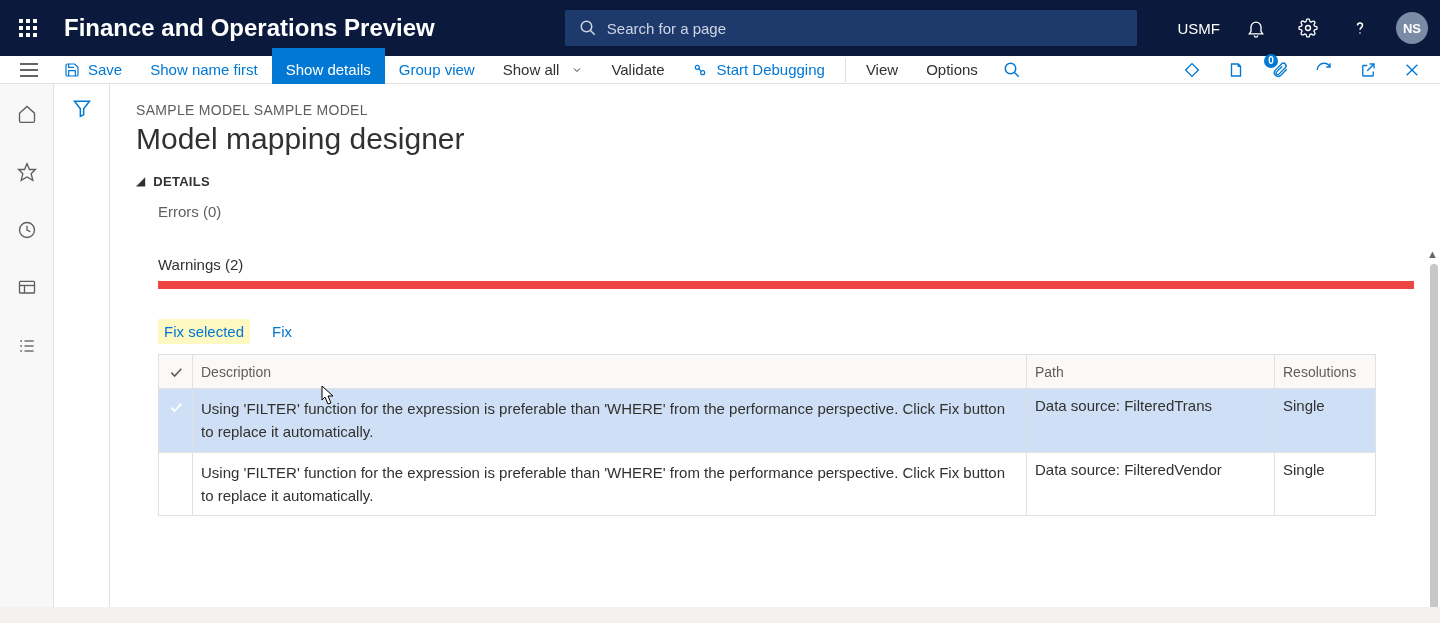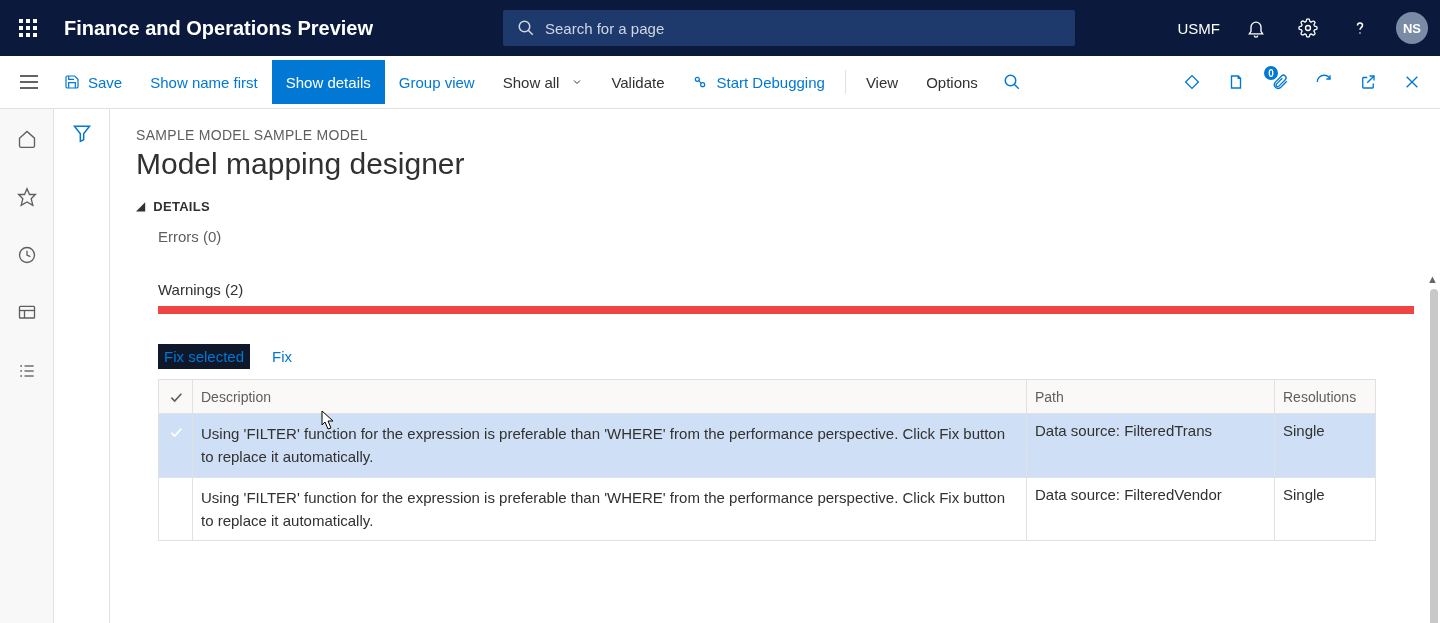--- a/index.html
+++ b/index.html
@@ -1,32 +1,32 @@
 <!DOCTYPE html>
 <html><head>
 <meta charset="utf-8">
 <style>
   * { box-sizing: border-box; margin: 0; padding: 0; font-family: "Segoe UI", -apple-system, Tahoma, sans-serif; }
   html, body { width: 1440px; height: 623px; overflow: hidden; background: #f3f2f1; }
 
   
   .shell-bar { display:flex; align-items:center; height:56px; background:#0b1a3c; color:#fff; padding:0 12px; }
   .waffle { width:32px; height:32px; display:flex; align-items:center; justify-content:center; cursor:pointer; }
-  .app-title { font-size:20px; font-weight:600; margin-left:20px; white-space:nowrap; }
+  .app-title { font-size:24px; font-weight:600; margin-left:20px; white-space:nowrap; }
   .search-wrap { margin-left:130px; flex:0 0 572px; height:36px; background:#1e3a6d; border-radius:2px; display:flex; align-items:center; padding:0 14px; }
   .search-wrap svg { flex:none; }
   .search-wrap input { flex:1; background:transparent; border:none; outline:none; color:#fff; font-size:15px; margin-left:10px; }
   .search-wrap input::placeholder { color:#cfd6e4; }
   .shell-right { margin-left:auto; display:flex; align-items:center; gap:20px; }
   .company { font-size:15px; color:#fff; }
   .shell-icon { width:32px; height:32px; display:flex; align-items:center; justify-content:center; cursor:pointer; }
   .avatar { width:32px; height:32px; border-radius:50%; background:#7a8ba6; color:#fff; display:flex; align-items:center; justify-content:center; font-size:13px; font-weight:600; }
 
   
-  .action-bar { display:flex; align-items:center; height:53px; background:#fff; border-bottom:1px solid #e1e1e1; padding-left:8px; position:relative; }
+  .action-bar { display:flex; align-items:center; height:28px; background:#fff; border-bottom:1px solid #e1e1e1; padding-left:8px; position:relative; }
   .hamburger-btn { width:42px; height:44px; display:flex; align-items:center; justify-content:center; cursor:pointer; }
   .action-btn { height:44px; display:flex; align-items:center; padding:0 14px; font-size:15px; color:#323130; cursor:pointer; gap:8px; white-space:nowrap; }
   .action-btn.link { color:#0078d4; }
   .action-btn.primary { background:#0078d4; color:#fff; }
   .action-btn.save-btn { color:#0078d4; }
   .chev-down { margin-left:4px; }
   .action-sep { width:1px; height:24px; background:#e1e1e1; margin:0 6px; }
   .action-right { margin-left:auto; display:flex; align-items:center; padding-right:8px; gap:4px; }
   .action-icon-btn { width:40px; height:40px; display:flex; align-items:center; justify-content:center; cursor:pointer; color:#0078d4; position:relative; }
   .badge { position:absolute; top:4px; left:4px; background:#0078d4; color:#fff; font-size:10px; font-weight:600; border-radius:8px; min-width:14px; height:14px; display:flex; align-items:center; justify-content:center; padding:0 3px; }
@@ -51,21 +51,21 @@
   .section-header { display:flex; align-items:center; gap:8px; margin-top:18px; cursor:pointer; }
   .section-header .tri { font-size:12px; color:#323130; transform:translateY(-1px); }
   .section-header .lbl { font-size:13px; font-weight:600; letter-spacing:0.3px; color:#323130; }
 
   .tabs { display:flex; gap:28px; margin-top:14px; padding-left:22px;flex-direction:column; }
   .tab { font-size:15px; color:#605e5c; padding-bottom:8px; cursor:pointer; }
   .tab.active { color:#323130; border-bottom:8px solid #ef4444; }
 
   .fix-row { display:flex; gap:16px; margin:30px 0 0 22px; }
   .fix-btn { font-size:15px; color:#0078d4; cursor:pointer; padding:4px 6px; }
-  .fix-btn.hover { background:#0f172a; }
+  .fix-btn.hover { background:#fef9c3; }
 
   .cursor-img { position:absolute; left:206px; top:300px; pointer-events:none; }
 
   
   .grid { margin:10px 0 0 22px; width:calc(100% - 60px); border:1px solid #e1e1e1; border-bottom:none; }
   .grid-head { display:flex; background:#faf9f8; border-bottom:1px solid #e1e1e1; height:34px; align-items:flex-start; }
   .cell-check { flex:0 0 34px; display:flex; align-items:center; justify-content:center; border-right:1px solid #e1e1e1; height:100%; }
   .cell-desc { flex:1 1 auto; padding:0 8px; font-size:14px; color:#605e5c; border-right:1px solid #e1e1e1; height:100%; display:flex; align-items:center; }
   .cell-path { flex:0 0 248px; padding:0 8px; font-size:14px; color:#605e5c; border-right:1px solid #e1e1e1; height:100%; display:flex; align-items:center; }
   .cell-res { flex:0 0 100px; padding:0 8px; font-size:14px; color:#605e5c; height:100%; display:flex; align-items:center; }

